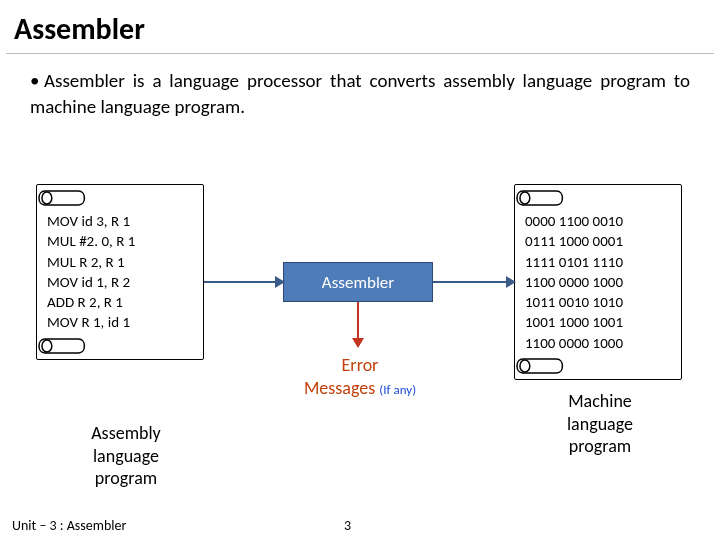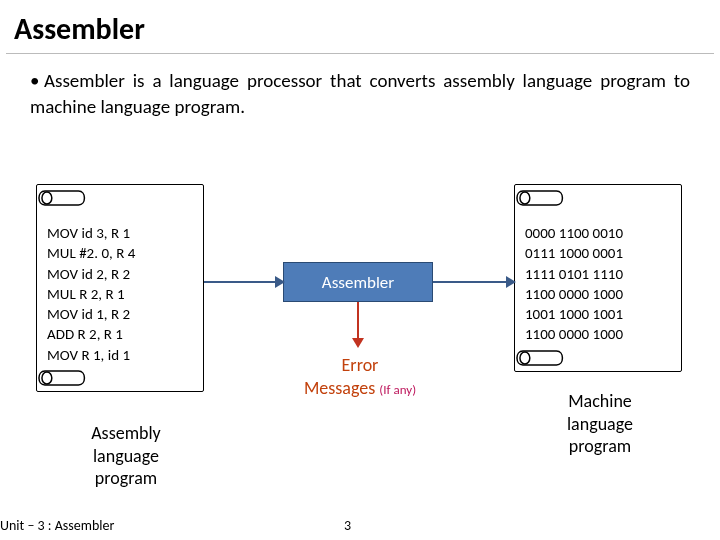--- a/index.html
+++ b/index.html
@@ -6,43 +6,43 @@
   html, body { width: 720px; height: 540px; font-family: "Calibri", "Segoe UI", Arial, sans-serif; background: #fff; color: #000; }
   .slide { width: 720px; height: 540px; position: relative; }
   .title { font-size: 30px; font-weight: 700; padding: 10px 14px 6px 14px; }
   .hr { height: 1px; background: #bbb; margin: 0 6px; }
   .bullet { padding: 14px 30px 0 30px; font-size: 19px; text-align: justify; line-height: 1.35; }
   .bullet .dot { display: inline-block; width: 14px; }
   .diagram { position: absolute; top: 178px; left: 0; width: 720px; height: 290px; }
   .scroll { position: absolute; width: 168px; }
   .scroll.left { left: 36px; top: 6px; }
   .scroll.right { left: 514px; top: 6px; border-radius: 6px; }
-  .scroll-body { border: 1.5px solid #000; border-radius: 2px; background: #fff; padding: 38px 10px 26px 10px; position: relative; min-height: 176px; }
+  .scroll-body { border: 1.5px solid #000; border-radius: 2px; background: #fff; padding: 26px 10px 26px 10px; position: relative; min-height: 176px; }
   .scroll-line { font-size: 15px; line-height: 1.35; white-space: nowrap; }
   .scroll-curl { position: absolute; width: 100%; height: 22px; left: 0; }
   .scroll-curl svg { width: 100%; height: 100%; display: block; }
   .curl-top { top: 2px; }
   .curl-bot { bottom: 2px; }
   .assembler-box { position: absolute; left: 283px; top: 84px; width: 150px; height: 40px; background: #4E7CB8; border: 1px solid #2a4a73; display: flex; align-items: center; justify-content: center; color: #fff; font-size: 17px; }
   .arrow-h { position: absolute; height: 2px; background: #3a5a88; }
   .arrow-h.left-a { left: 204px; top: 103px; width: 79px; }
   .arrow-h.right-a { left: 433px; top: 103px; width: 81px; }
   .arrow-head-r { position: absolute; width: 0; height: 0; border-top: 6px solid transparent; border-bottom: 6px solid transparent; border-left: 10px solid #3a5a88; }
   .arrow-head-r.l1 { left: 275px; top: 98px; }
   .arrow-head-r.l2 { left: 506px; top: 98px; }
   .arrow-v { position: absolute; left: 357px; top: 124px; width: 2px; height: 40px; background: #C23320; }
   .arrow-head-d { position: absolute; left: 352px; top: 160px; width: 0; height: 0; border-left: 6px solid transparent; border-right: 6px solid transparent; border-top: 10px solid #C23320; }
   .caption { position: absolute; text-align: center; font-size: 18px; line-height: 1.25; }
   .caption.left-c { left: 56px; top: 212px; width: 140px; margin-top: 32px; }
   .caption.right-c { left: 530px; top: 212px; width: 140px; }
   .error-msg { position: absolute; left: 270px; top: 176px; width: 180px; text-align: center; font-size: 18px; line-height: 1.25; }
   .error-msg .err { color: #c2410c; }
-  .error-msg .ifany { color: #be185d; font-size: 13px; }
+  .error-msg .ifany { color: #1d4ed8; font-size: 13px; }
   .footer { position: absolute; left: 0; bottom: 0; width: 720px; height: 30px; display: flex; align-items: center; font-size: 14px; }
-  .footer .unit { }
+  .footer .unit { padding-left: 12px; }
   .footer .pagenum { position: absolute; left: 344px; }
   .footer .inst { position: absolute; right: 12px; }
 </style>
 </head>
 <body>
 <div class="slide">
 
   <div class="title">Assembler</div>
   <div class="hr"></div>
 
@@ -54,22 +54,21 @@
 
     <div class="scroll left">
       <div class="scroll-body">
         <div class="scroll-curl curl-top">
           <svg viewBox="0 0 168 22">
               <path d="M8 18 C 0 18 0 4 8 4 L 42 4 C 50 4 50 18 42 18 Z" fill="#fff" stroke="#000" stroke-width="1.5"></path>
               <ellipse cx="10" cy="11" rx="5" ry="6" fill="#fff" stroke="#000" stroke-width="1.5"></ellipse>
             </svg>
         </div>
         <div class="scroll-line">MOV id 3, R 1</div>
-        <div class="scroll-line">MUL #2. 0, R 4</div>
-        <div class="scroll-line">MOV id 2, R 2</div>
+        <div class="scroll-line">MUL #2. 0, R 1</div>
         <div class="scroll-line">MUL R 2, R 1</div>
         <div class="scroll-line">MOV id 1, R 2</div>
         <div class="scroll-line">ADD R 2, R 1</div>
         <div class="scroll-line">MOV R 1, id 1</div>
         <div class="scroll-curl curl-bot">
           <svg viewBox="0 0 168 22">
               <path d="M8 18 C 0 18 0 4 8 4 L 42 4 C 50 4 50 18 42 18 Z" fill="#fff" stroke="#000" stroke-width="1.5"></path>
               <ellipse cx="10" cy="11" rx="5" ry="6" fill="#fff" stroke="#000" stroke-width="1.5"></ellipse>
             </svg>
         </div>
@@ -81,20 +80,21 @@
         <div class="scroll-curl curl-top">
           <svg viewBox="0 0 168 22">
               <path d="M8 18 C 0 18 0 4 8 4 L 42 4 C 50 4 50 18 42 18 Z" fill="#fff" stroke="#000" stroke-width="1.5"></path>
               <ellipse cx="10" cy="11" rx="5" ry="6" fill="#fff" stroke="#000" stroke-width="1.5"></ellipse>
             </svg>
         </div>
         <div class="scroll-line">0000 1100 0010</div>
         <div class="scroll-line">0111 1000 0001</div>
         <div class="scroll-line">1111 0101 1110</div>
         <div class="scroll-line">1100 0000 1000</div>
+        <div class="scroll-line">1011 0010 1010</div>
         <div class="scroll-line">1001 1000 1001</div>
         <div class="scroll-line">1100 0000 1000</div>
         <div class="scroll-curl curl-bot">
           <svg viewBox="0 0 168 22">
               <path d="M8 18 C 0 18 0 4 8 4 L 42 4 C 50 4 50 18 42 18 Z" fill="#fff" stroke="#000" stroke-width="1.5"></path>
               <ellipse cx="10" cy="11" rx="5" ry="6" fill="#fff" stroke="#000" stroke-width="1.5"></ellipse>
             </svg>
         </div>
       </div>
     </div>

